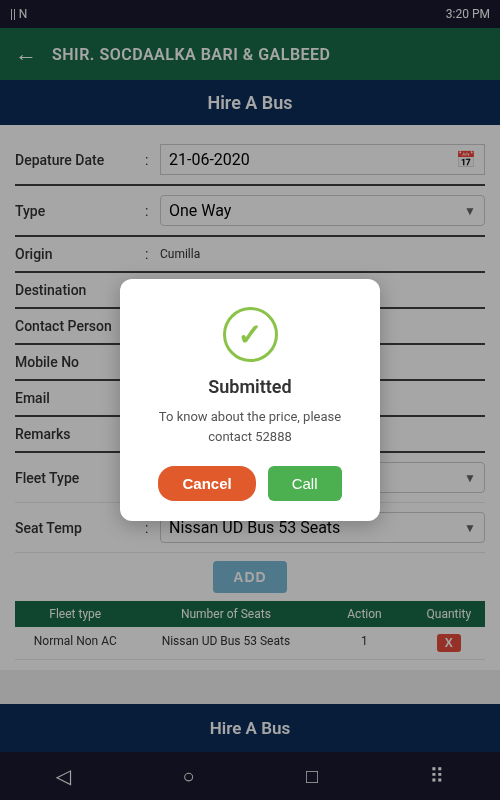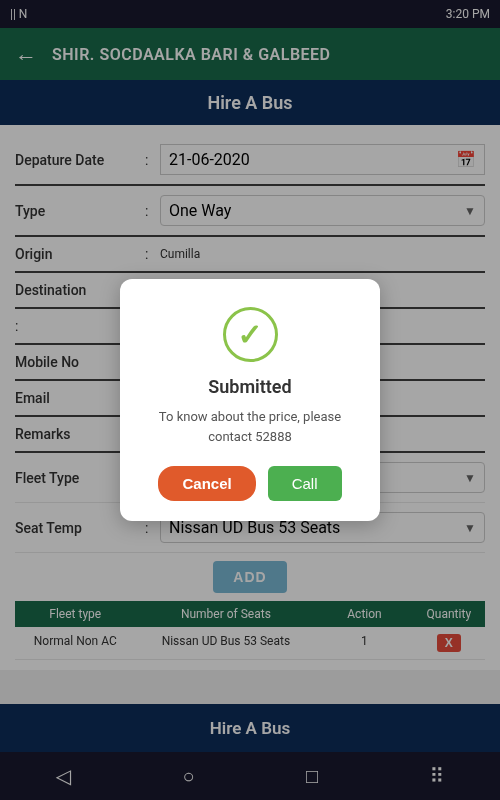--- a/index.html
+++ b/index.html
@@ -329,20 +329,21 @@
     <span class="form-value">Cumilla</span>
   </div>
 
   <div class="form-row">
     <span class="form-label">Destination</span>
     <span class="form-colon">:</span>
     <span class="form-value">Dhaka</span>
   </div>
 
   <div class="form-row">
+    <span class="form-label">Contact Person</span>
     <span class="form-colon">:</span>
     <span class="form-value"></span>
   </div>
 
   <div class="form-row">
     <span class="form-label">Mobile No</span>
     <span class="form-colon">:</span>
     <span class="form-value"></span>
   </div>
 

